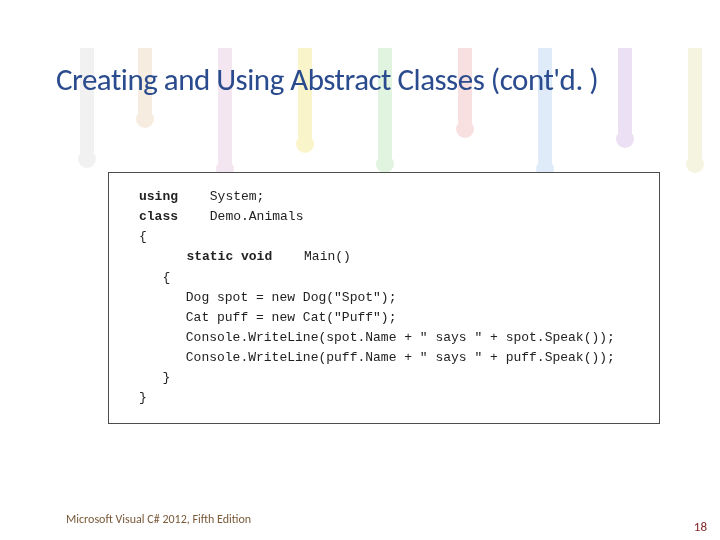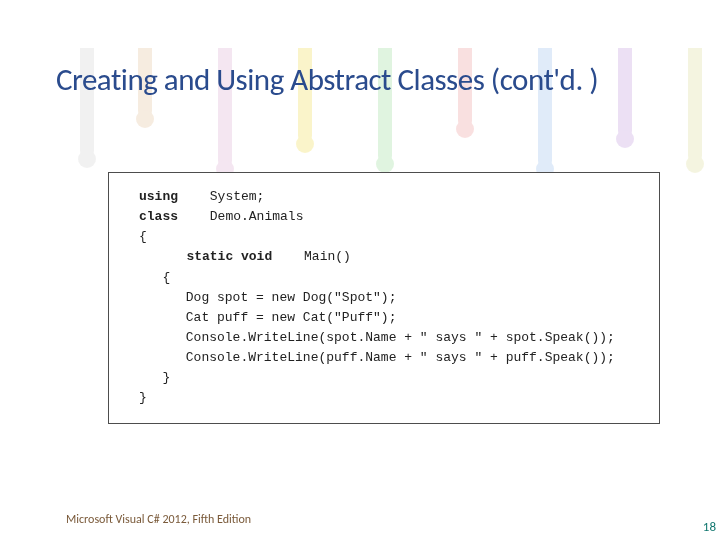--- a/index.html
+++ b/index.html
@@ -63,23 +63,23 @@
   .caption .fig-label { font-weight: bold; }
   .caption .fig-prog { font-family: Consolas, "Courier New", monospace; }
   .footer-left {
     position: absolute;
     bottom: 26px; left: 30px;
     font-size: 12px;
     color: #7a5a3a;
   }
   .footer-right {
     position: absolute;
-    bottom: 18px; right: 16px;
+    bottom: 18px; right: 25px;
     font-size: 13px;
-    color: #0f766e;
+    color: #7f1d1d;
   }
 </style>
 </head>
 <body>
 
 <div class="bg-drips" id="drips-container">
     <div class="drip" style="left: 32px; height: 110px; background: rgb(217, 217, 217);"></div>
     <div class="drip" style="left: 90px; height: 70px; background: rgb(230, 201, 168);"></div>
     <div class="drip" style="left: 170px; height: 120px; background: rgb(226, 184, 216);"></div>
     <div class="drip" style="left: 250px; height: 95px; background: rgb(242, 226, 107);"></div>

